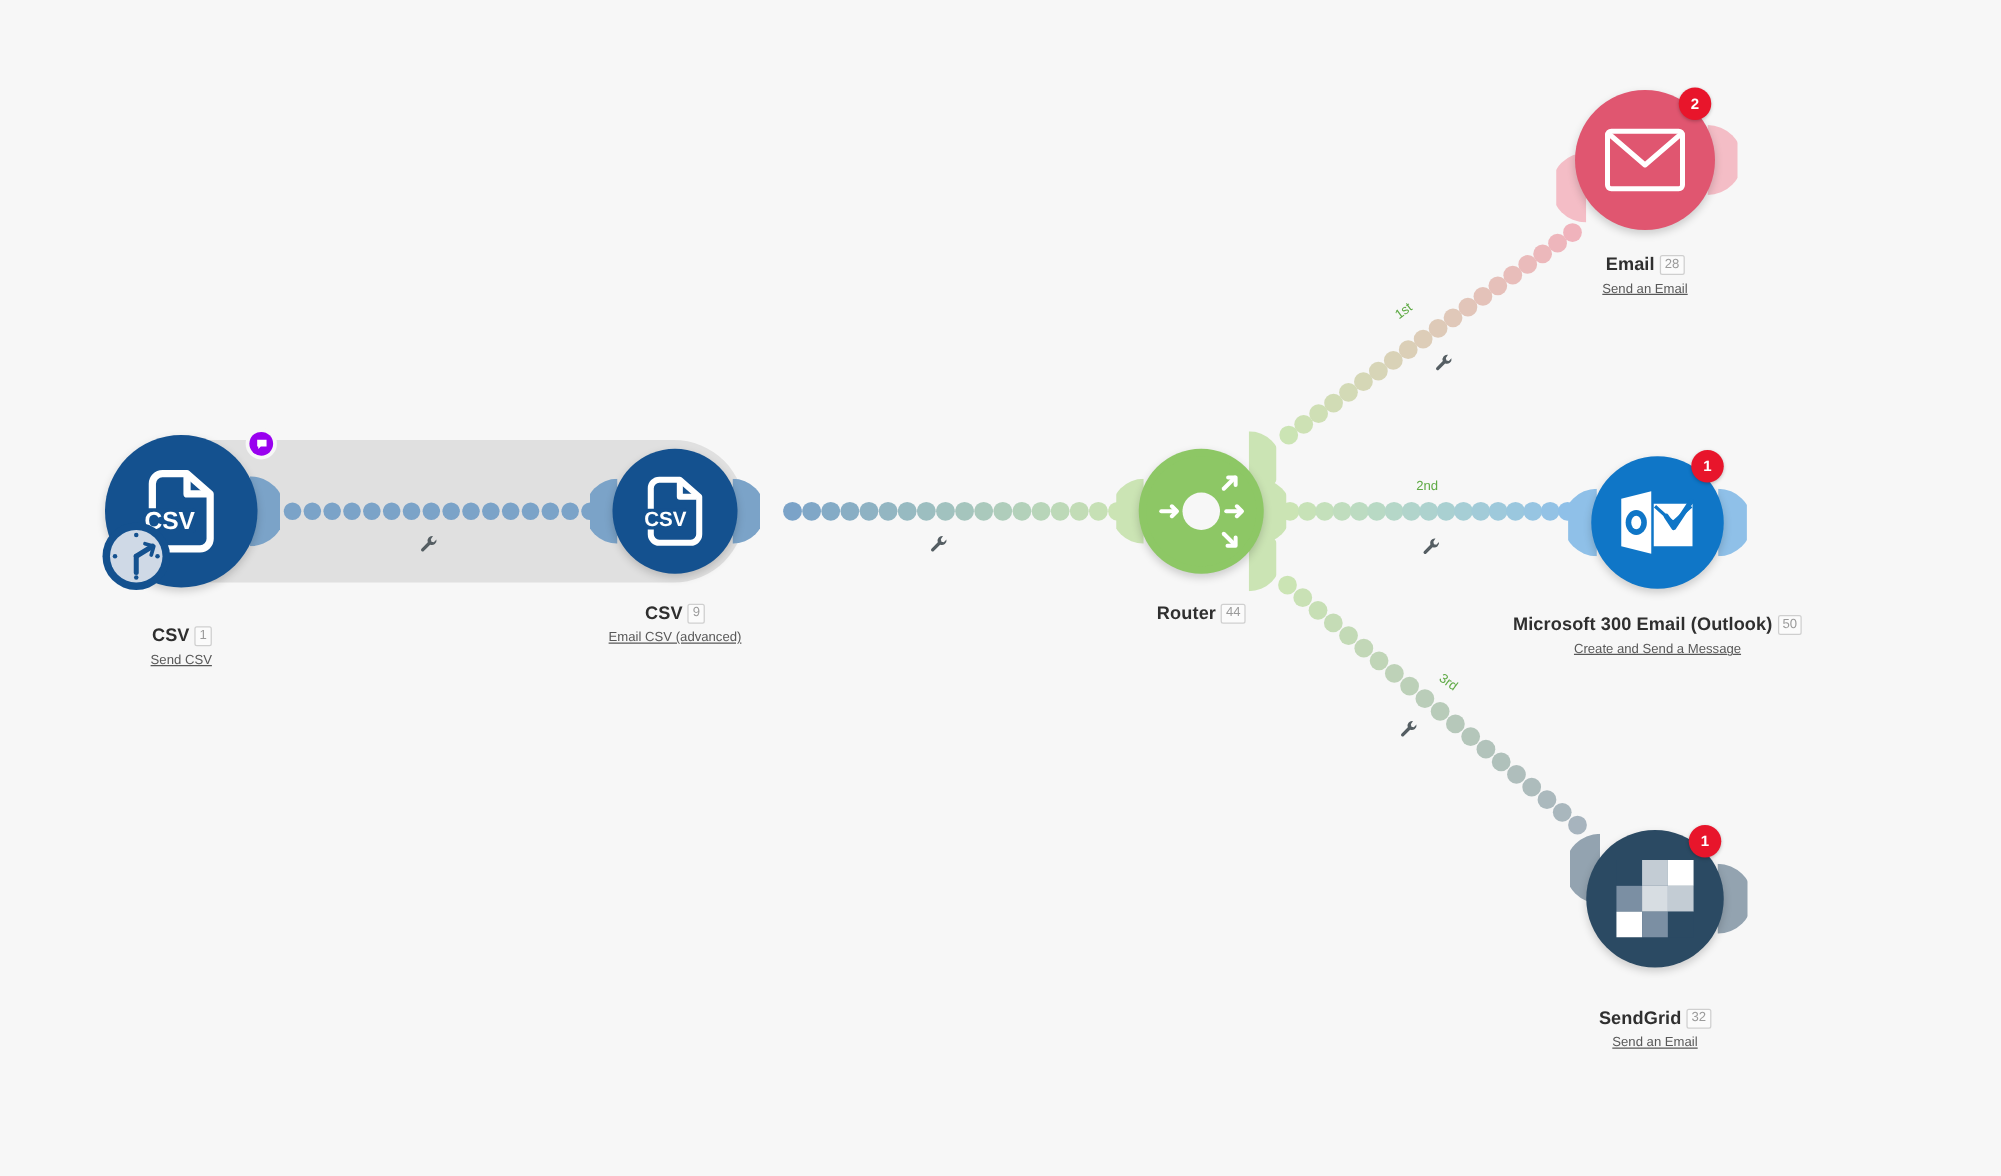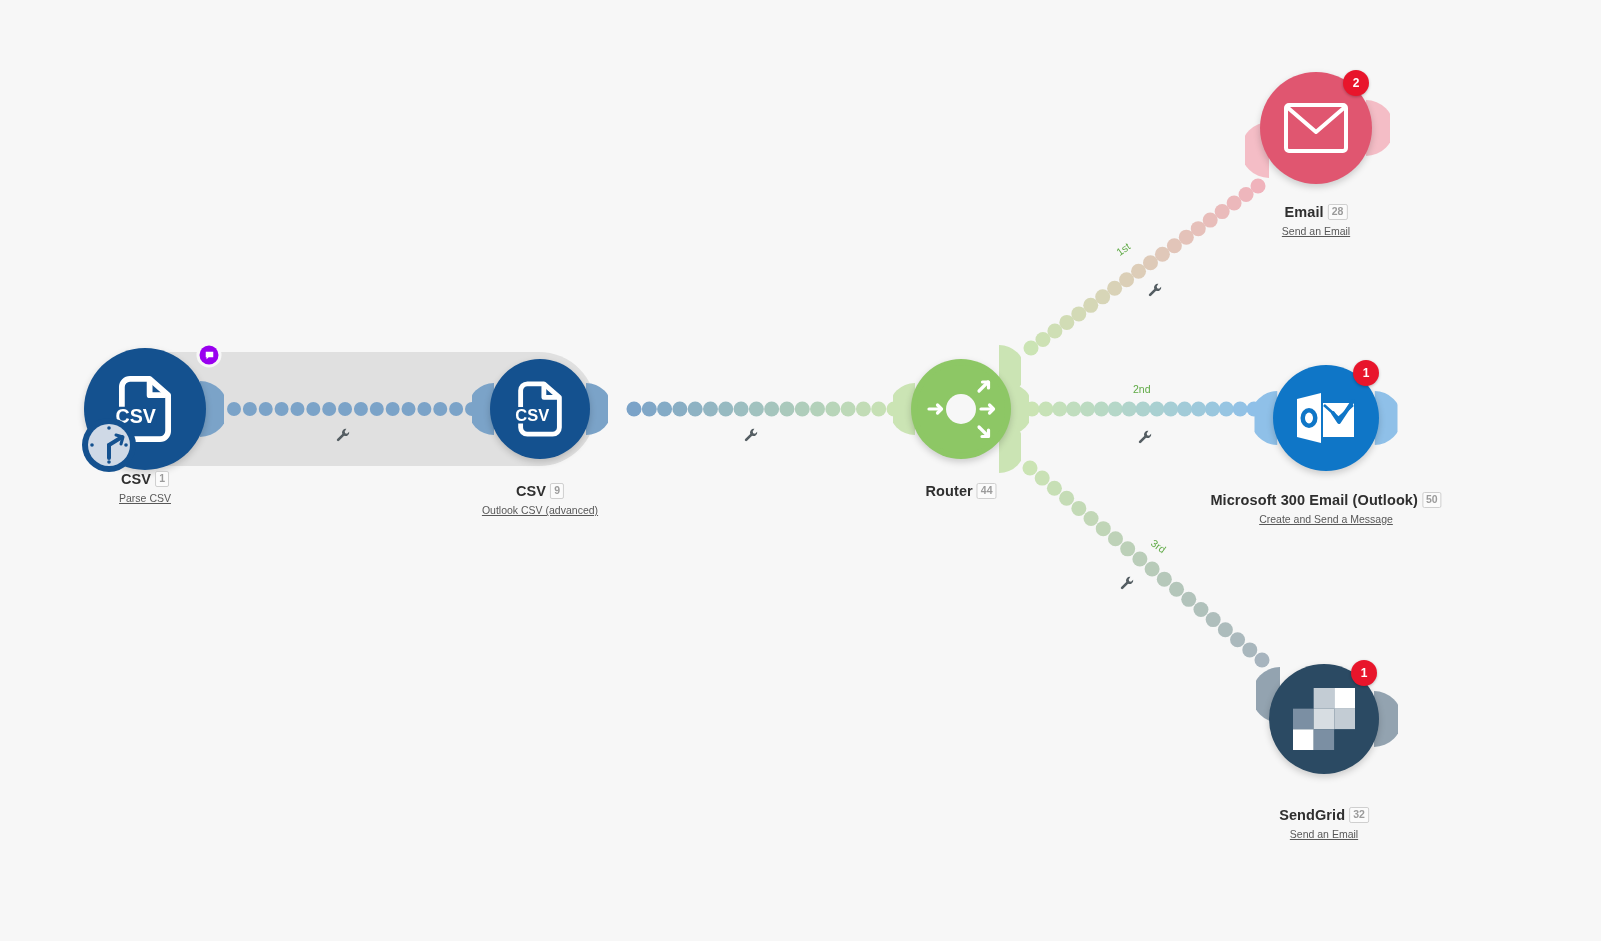--- a/index.html
+++ b/index.html
@@ -59,21 +59,21 @@
   }
   .node-title {
     font-size: 14.5px;
     font-weight: bold;
     color: #2f2f2f;
     letter-spacing: 0.1px;
   }
   .node-badge {
     display: inline-block;
     font-size: 10.5px;
-    font-weight: bold;
+    font-weight: normal;
     color: #9b9b9b;
     border: 1px solid #cfcfcf;
     border-radius: 2px;
     padding: 0px 3px 1px 3px;
     margin-left: 4px;
     vertical-align: 2px;
     background: #fbfbfb;
     line-height: 1.25;
   }
   .node-sub {
@@ -274,44 +274,44 @@
       <path d="M30 30 L30 43" stroke="#14518f" stroke-width="4" stroke-linecap="round"></path>
       <path d="M30 30 L43 22" stroke="#14518f" stroke-width="4" stroke-linecap="round"></path>
       <path d="M37 20 L44 22 L42 29" fill="none" stroke="#14518f" stroke-width="3" stroke-linecap="round" stroke-linejoin="round"></path>
     </svg>
 
     <div class="note-badge" style="left:64px; top:-54px;">
       <svg width="10" height="10" viewBox="0 0 12 12">
         <path d="M1.5 1.5 H10.5 V8 H5 L2.5 10.5 V8 H1.5 Z" fill="#ffffff"></path>
       </svg>
     </div>
-    <div class="node-label" style="left:0px; top:62px;">
+    <div class="node-label" style="left:0px; top:92px;text-align:right;">
       <span class="node-title">CSV</span><span class="node-badge">1</span>
-      <div class="node-sub">Parse CSV</div>
+      <div class="node-sub">Send CSV</div>
     </div>
   </div>
 
   <div class="node" style="left:540px; top:409px;">
     <svg class="stub" style="left:-57px; top:0px;" width="22" height="52" viewBox="0 0 22 52">
       <path d="M22,0 A26,26 0 0,0 22,52 Z" fill="#7ba3c8"></path>
     </svg>
     <svg class="stub" style="left:57px; top:0px;" width="22" height="52" viewBox="0 0 22 52">
       <path d="M0,0 A26,26 0 0,1 0,52 Z" fill="#7ba3c8"></path>
     </svg>
     <div class="bubble" style="left:0px; top:0px; width:100px; height:100px; background:#14518f;">
       <svg width="62" height="62" viewBox="0 0 64 64">
         <path d="M36 6 H19 a7 7 0 0 0 -7 7 v38 a7 7 0 0 0 7 7 h26 a7 7 0 0 0 7 -7 V20 Z" fill="none" stroke="#ffffff" stroke-width="5" stroke-linejoin="round"></path>
         <path d="M36 6 V20 H50" fill="none" stroke="#ffffff" stroke-width="5" stroke-linejoin="round"></path>
         <rect x="6" y="30" width="36" height="17" rx="2" fill="#14518f"></rect>
         <text x="24" y="44.5" font-family="'Liberation Sans',sans-serif" font-size="17" font-weight="bold" fill="#ffffff" text-anchor="middle">CSV</text>
       </svg>
     </div>
     <div class="node-label" style="left:0px; top:74px;">
       <span class="node-title">CSV</span><span class="node-badge">9</span>
-      <div class="node-sub">Outlook CSV (advanced)</div>
+      <div class="node-sub">Email CSV (advanced)</div>
     </div>
   </div>
 
   <div class="node" style="left:961px; top:409px;">
     <svg class="stub" style="left:-57px; top:0px;" width="22" height="52" viewBox="0 0 22 52">
       <path d="M22,0 A26,26 0 0,0 22,52 Z" fill="#cbe4b4"></path>
     </svg>
     <svg class="stub" style="left:49px; top:-38px;" width="22" height="52" viewBox="0 0 22 52">
       <path d="M0,0 A26,26 0 0,1 0,52 Z" fill="#cbe4b4"></path>
     </svg>

